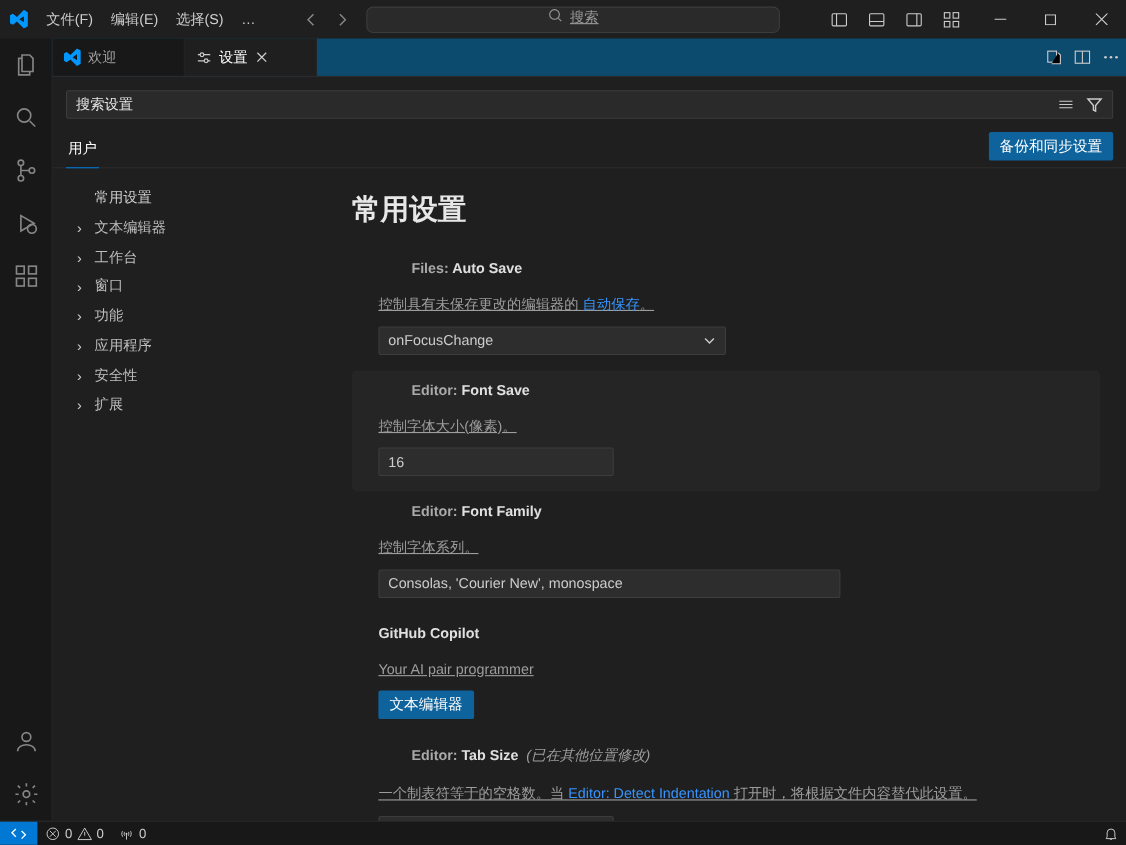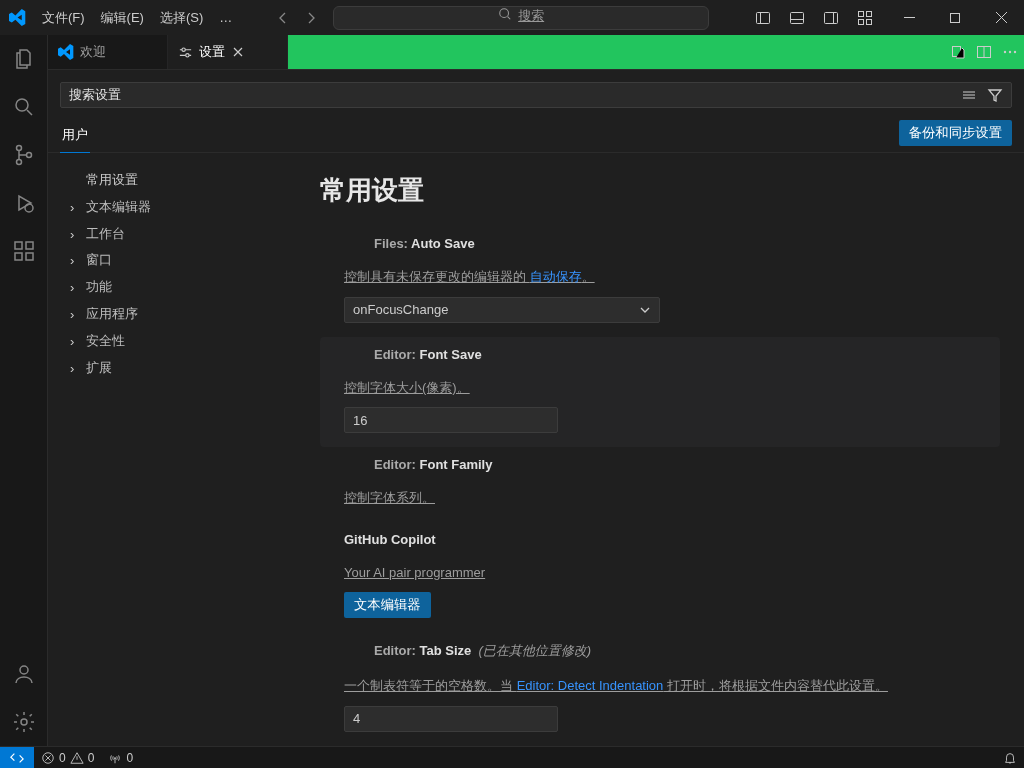--- a/index.html
+++ b/index.html
@@ -46,21 +46,21 @@
   .activitybar {
     width: 48px;
     background: #181818;
     display:flex; flex-direction:column; align-items:center;
     border-right: 1px solid #2b2b2b;
   }
   .activitybar .ab-top { flex:1; display:flex; flex-direction:column;}
   .activitybar .ab-item { width:48px; height:48px; display:flex; align-items:center; justify-content:center; color:#858585;}
   .editor-area { flex:1; display:flex; flex-direction:column; background:#1f1f1f; min-width:0;}
   
-  .tabbar { height:35px; background:#22c55e; display:flex; align-items:stretch; border-bottom:1px solid #2b2b2b;}
+  .tabbar { height:35px; background:#0c4a6e; display:flex; align-items:stretch; border-bottom:1px solid #2b2b2b;}
   .tab {
     display:flex; align-items:center; padding:0 10px; gap:6px;
     background:#181818; color:#9d9d9d;
     border-right:1px solid #252526;
     min-width:120px;
   }
   .tab.active { background:#1f1f1f; color:#ffffff;}
   .tab .close { width:16px; text-align:center; color:#cccccc;}
   .tabbar .spacer { flex:1; }
   .tabbar .tabactions { display:flex; align-items:center; padding:0 6px; gap:10px; color:#cccccc;}
@@ -394,20 +394,25 @@
               </div>
             </div>
           </div>
           </div>
 
           <div class="setting-item">
             <div class="setting-title">
               <span class="grey">Editor: </span><span>Font Family</span>
             </div>
             <div class="setting-desc">控制字体系列。</div>
+            <div class="setting-control">
+              <div class="textinput wide">
+                <span>Consolas, 'Courier New', monospace</span>
+              </div>
+            </div>
           </div>
 
           <div class="setting-item">
             <div class="setting-title">GitHub Copilot</div>
             <div class="setting-desc">Your AI pair programmer</div>
             <div class="setting-control">
               <button class="bluebtn">文本编辑器</button>
             </div>
           </div>
 

